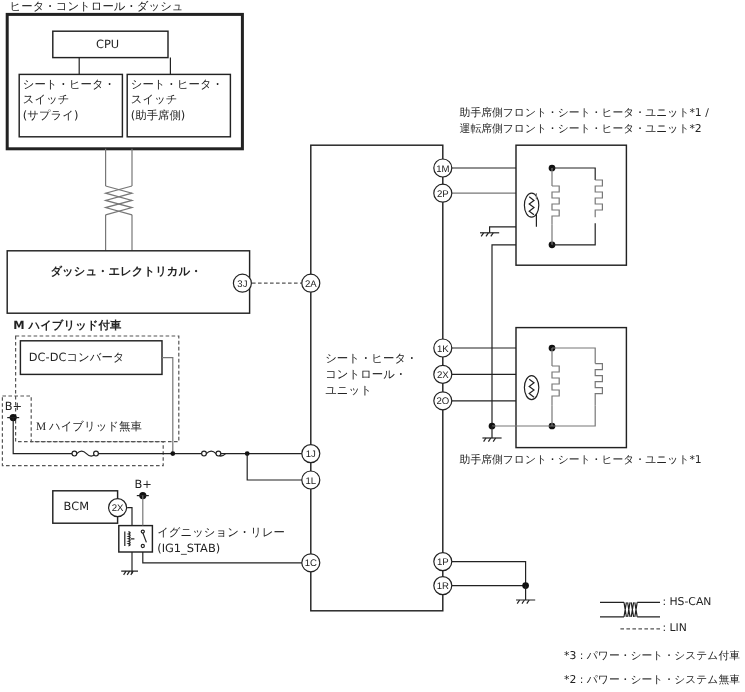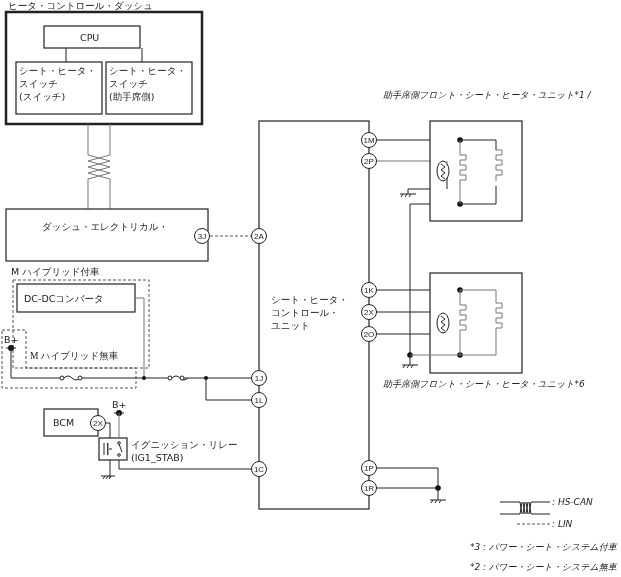--- a/index.html
+++ b/index.html
@@ -1,20 +1,20 @@
 <!DOCTYPE html>
 <html><head>
 <meta charset="utf-8">
 <style>
   html, body { margin: 0; padding: 0; background: #ffffff; }
   body { width: 621px; height: 577px; position: relative; overflow: hidden;
          font-family: "DejaVu Sans", "Liberation Sans", sans-serif; color: #222; }
   svg { position: absolute; left: 0; top: 0; }
   .lbl { position: absolute; font-size: 9.5px; line-height: 13px; white-space: nowrap; color: #222; }
-  .lbl.sm { font-size: 9px; font-style: italic; }
+  .lbl.sm { font-size: 9px; }
   .conn { font-family: "Liberation Sans", sans-serif; font-size: 8px; fill: #222; }
   .w { stroke: #222; stroke-width: 1; fill: none; }
   .wg { stroke: #777; stroke-width: 1; fill: none; }
   .box { stroke: #222; stroke-width: 1.2; fill: #fff; }
   .dash { stroke: #555; stroke-width: 1; stroke-dasharray: 3 2; fill: none; }
 </style>
 </head>
 <body>
 
 <svg width="621" height="577" viewBox="0 0 621 577">
@@ -219,48 +219,49 @@
     <line class="w" x1="531" y1="514" x2="550" y2="514"></line>
   </g>
   <line class="dash" x1="517" y1="524" x2="550" y2="524"></line>
 </svg>
 
 <div class="lbl" style="left:8px;top:-1px;">ヒータ・コントロール・ダッシュ</div>
 <div class="lbl" style="left:80px;top:31px;">CPU</div>
 <div class="lbl" style="left:19px;top:64px;">
   <div>シート・ヒータ・</div>
   <div>スイッチ</div>
-  <div>(スイッチ)</div>
+  <div>(サプライ)</div>
 </div>
 <div class="lbl" style="left:109px;top:64px;">
   <div>シート・ヒータ・</div>
   <div>スイッチ</div>
   <div>(助手席側)</div>
 </div>
-<div class="lbl" style="left:42px;top:220px;">
+<div class="lbl" style="left:42px;top:220px;font-weight:bold;">
   <div>ダッシュ・エレクトリカル・</div>
 </div>
-<div class="lbl" style="left:11px;top:265px;">M ハイブリッド付車</div>
+<div class="lbl" style="left:11px;top:265px;font-weight:bold;">M ハイブリッド付車</div>
 <div class="lbl" style="left:24px;top:292px;">DC-DCコンバータ</div>
 <div class="lbl" style="left:4px;top:333px;">B+</div>
 <div class="lbl" style="left:30px;top:350px;font-family:Liberation Serif, serif;">M ハイブリッド無車</div>
 <div class="lbl" style="left:112px;top:398px;">B+</div>
 <div class="lbl" style="left:53px;top:416px;">BCM</div>
 <div class="lbl" style="left:131px;top:438px;">
   <div>イグニッション・リレー</div>
   <div>(IG1_STAB)</div>
 </div>
 <div class="lbl" style="left:271px;top:293px;">
   <div>シート・ヒータ・</div>
   <div>コントロール・</div>
   <div>ユニット</div>
 </div>
 <div class="lbl sm" style="left:383px;top:89px;">
   <div>助手席側フロント・シート・ヒータ・ユニット*1 /</div>
+  <div>運転席側フロント・シート・ヒータ・ユニット*2</div>
 </div>
 <div class="lbl sm" style="left:383px;top:378px;">
-  <div>助手席側フロント・シート・ヒータ・ユニット*6</div>
+  <div>助手席側フロント・シート・ヒータ・ユニット*1</div>
 </div>
 
 <div class="lbl sm" style="left:552px;top:496px;">: HS-CAN</div>
 <div class="lbl sm" style="left:552px;top:518px;">: LIN</div>
 <div class="lbl sm" style="left:470px;top:541px;">*3 : パワー・シート・システム付車</div>
 <div class="lbl sm" style="left:470px;top:561px;">*2 : パワー・シート・システム無車</div>
 
 </body></html>

